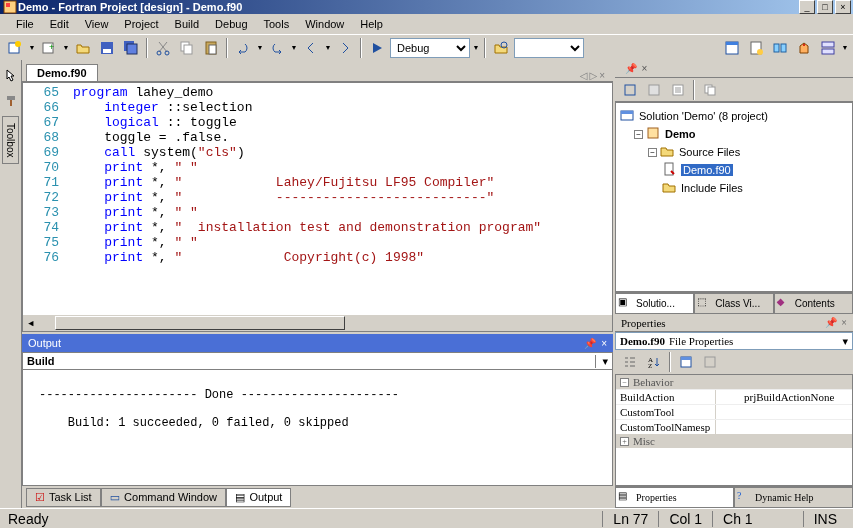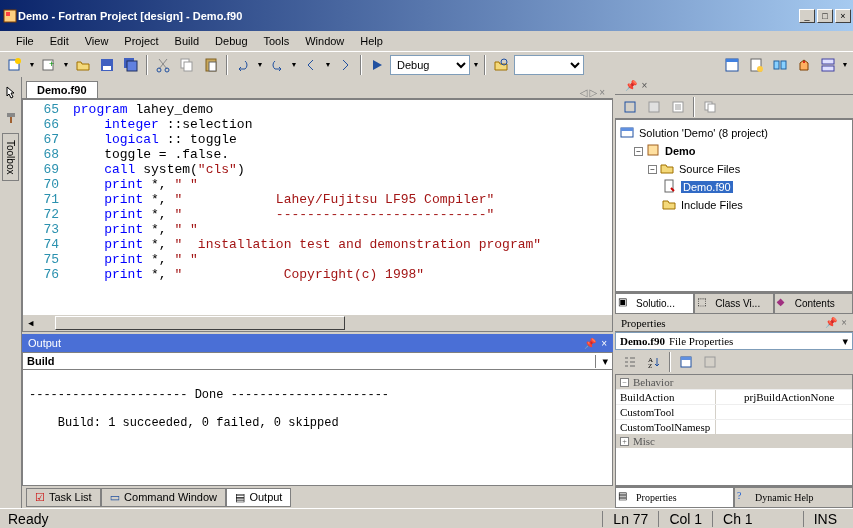--- a/index.html
+++ b/index.html
@@ -1,17 +1,17 @@
 <!DOCTYPE html>
 <html><head>
 <meta charset="utf-8">
 <style>
 * { box-sizing: border-box; margin: 0; padding: 0; }
 body { font-family: Tahoma, sans-serif; font-size: 11px; background: #d4d0c8; width: 853px; height: 528px; overflow: hidden; display: flex; flex-direction: column; }
-.titlebar { background: linear-gradient(to right, #0a246a, #a6caf0); color: white; height: 31px; display: flex; align-items: center; padding: 0 2px; }
+.titlebar { background: linear-gradient(to right, #0a246a, #a6caf0); color: white; height: 14px; display: flex; align-items: center; padding: 0 2px; }
 .titlebar .title { font-weight: bold; flex: 1; }
 .titlebar .wbtns { display: flex; gap: 2px; }
 .titlebar .wbtn { width: 16px; height: 14px; background: #d4d0c8; border: 1px solid #fff; border-right-color: #404040; border-bottom-color: #404040; font-size: 9px; display: flex; align-items: center; justify-content: center; color: black; cursor: pointer; }
 .menubar { background: #d4d0c8; display: flex; padding: 2px 8px; height: 20px; align-items: center; }
 .menubar .mitem { padding: 2px 8px; cursor: pointer; }
 .toolbar { background: #d4d0c8; border-top: 1px solid #fff; height: 26px; display: flex; align-items: center; padding: 0 4px; gap: 2px; }
 .tbtn { width: 22px; height: 22px; display: flex; align-items: center; justify-content: center; cursor: pointer; border: 1px solid transparent; }
 .tsep { width: 2px; height: 20px; border-left: 1px solid #808080; border-right: 1px solid #fff; margin: 0 2px; }
 .tdrop { width: 8px; font-size: 7px; text-align: center; }
 .tcombo { height: 20px; border: 1px solid #7f9db9; background: white; font-size: 11px; padding: 0 2px; min-width: 80px; }
@@ -30,21 +30,21 @@
 .kw { color: #0000ff; }
 .str { color: #a31515; }
 .hscroll { position: absolute; bottom: 0; left: 0; right: 0; height: 16px; background: #d4d0c8; display: flex; }
 .hscroll .hthumb { width: 290px; height: 14px; background: #d4d0c8; border: 1px solid #fff; border-right-color:#404040; border-bottom-color:#404040; margin: 1px 0 0 16px; }
 .outputpanel { height: 154px; display: flex; flex-direction: column; border-top: 2px solid #d4d0c8; }
 .panel-title { background: #4a6fd6; color: white; padding: 2px 6px; display: flex; align-items: center; height: 18px; font-size: 11px; }
 .panel-title .t { flex: 1; }
 .panel-title .pbtn { cursor: pointer; margin-left: 4px; font-size: 10px; }
 .outhead { background: white; border: 1px solid #808080; padding: 1px 4px; font-weight: bold; height: 18px; display: flex; align-items: center; }
 .outhead .dd { margin-left: auto; border-left: 1px solid #808080; padding-left: 6px; font-weight: normal; cursor:pointer; }
-.outbody { flex: 1; background: white; border: 1px solid #808080; border-top: none; font-family: 'Courier New', monospace; font-size: 12px; padding: 4px 6px; white-space: pre; overflow: auto; }
+.outbody { flex: 1; background: white; border: 1px solid #808080; border-top: none; font-family: 'Courier New', monospace; font-size: 12px; padding: 4px 16px; white-space: pre; overflow: auto; }
 .bottomtabs { height: 22px; display: flex; align-items: center; padding: 2px 4px; gap: 0; background: #d4d0c8; }
 .bottomtabs .bt { padding: 2px 8px; border: 1px solid #808080; background: #d4d0c8; font-size: 11px; cursor: pointer; display: flex; align-items: center; gap: 4px; }
 .bottomtabs .bt.active { background: white; }
 .right { display: flex; flex-direction: column; border-left: 2px solid #d4d0c8; overflow: hidden; }
 .rpanel-title { background: #d4d0c8; padding: 2px 6px; display: flex; align-items: center; height: 18px; border-bottom: 1px solid #808080; }
 .rpanel-title .t { flex: 1; }
 .rpanel-title .pbtn { cursor: pointer; margin-left: 4px; font-size: 10px; color: #555; }
 .rtoolbar { height: 24px; background: #d4d0c8; display: flex; align-items: center; padding: 0 4px; gap: 2px; border-bottom: 1px solid #808080; }
 .tree { flex: 1; background: white; border: 1px solid #808080; padding: 4px; font-size: 11px; overflow: auto; }
 .tree-node { display: flex; align-items: center; gap: 3px; padding: 1px 0; cursor: pointer; }

